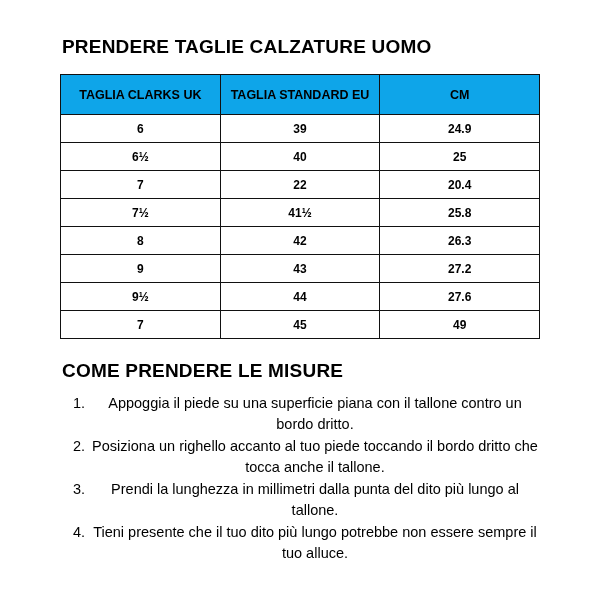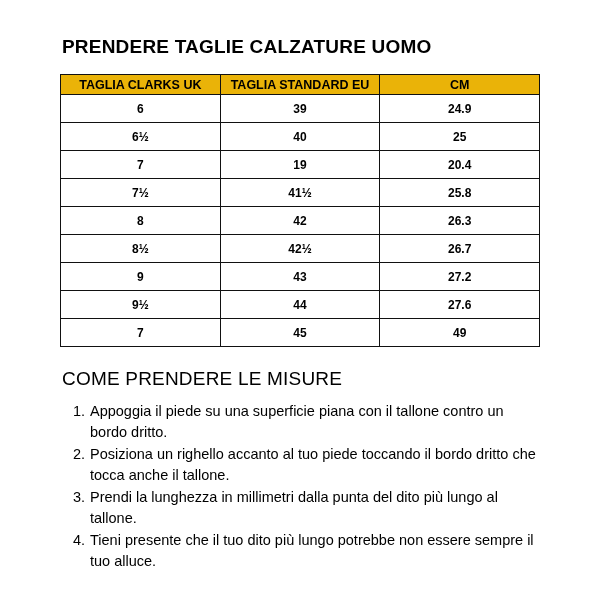--- a/index.html
+++ b/index.html
@@ -27,46 +27,47 @@
     table-layout: fixed;
   }
   table.size-table th,
   table.size-table td {
     border: 1.5px solid #111111;
     text-align: center;
     vertical-align: middle;
     font-weight: bold;
   }
   table.size-table th {
-    background: #eab308;
-    height: 20px;
+    background: #0ea5e9;
+    height: 40px;
     font-size: 12.5px;
   }
   table.size-table td {
     height: 28px;
     font-size: 12px;
     background: #ffffff;
   }
   h2.section-heading {
     font-size: 19px;
-    font-weight: normal;
+    font-weight: bold;
     letter-spacing: 0.2px;
     margin-top: 21px;
     margin-bottom: 11px;
     margin-left: 2px;
     white-space: nowrap;
   }
   ol.instructions-list {
     font-size: 14.5px;
     line-height: 1.48;
     padding-left: 27px;
     margin-left: 2px;
   }
   ol.instructions-list li {
     padding-left: 1px;
+    text-align: center;
   }
 </style>
 </head>
 <body>
 
 <div class="page">
 
   <h1 class="page-title">PRENDERE TAGLIE CALZATURE UOMO</h1>
 
   <table class="size-table">
@@ -83,37 +84,32 @@
         <td>39</td>
         <td>24.9</td>
       </tr>
       <tr>
         <td>6½</td>
         <td>40</td>
         <td>25</td>
       </tr>
       <tr>
         <td>7</td>
-        <td>19</td>
+        <td>22</td>
         <td>20.4</td>
       </tr>
       <tr>
         <td>7½</td>
         <td>41½</td>
         <td>25.8</td>
       </tr>
       <tr>
         <td>8</td>
         <td>42</td>
         <td>26.3</td>
-      </tr>
-      <tr>
-        <td>8½</td>
-        <td>42½</td>
-        <td>26.7</td>
       </tr>
       <tr>
         <td>9</td>
         <td>43</td>
         <td>27.2</td>
       </tr>
       <tr>
         <td>9½</td>
         <td>44</td>
         <td>27.6</td>

